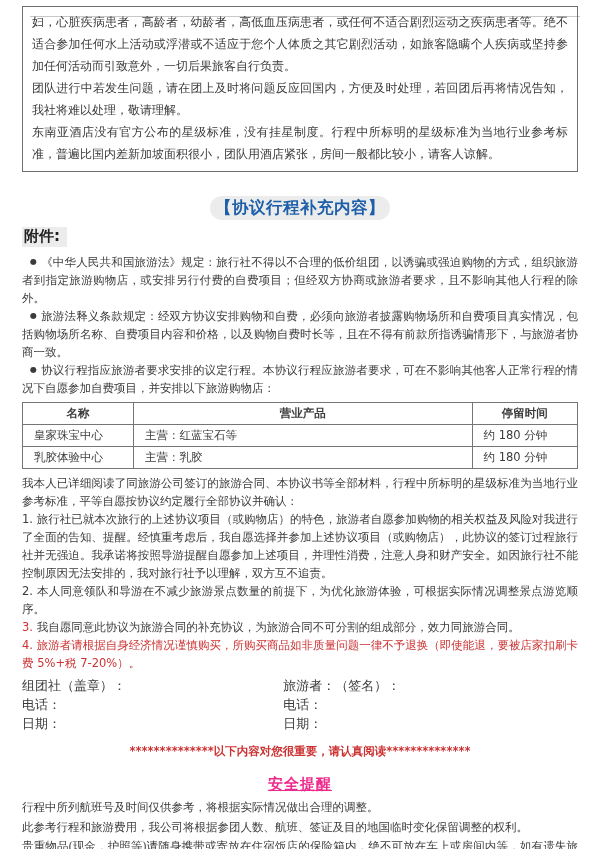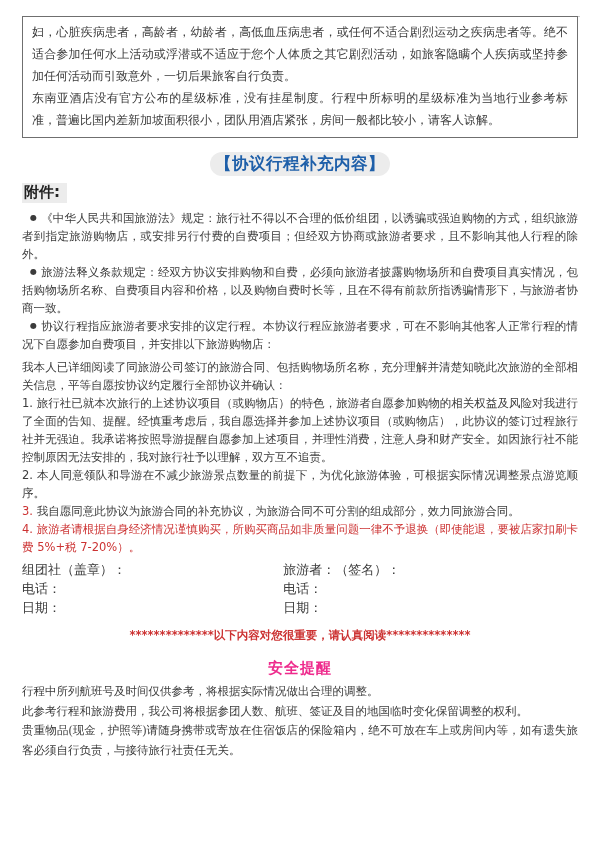--- a/index.html
+++ b/index.html
@@ -8,21 +8,21 @@
     height:849px; overflow:hidden; background:#ffffff;
     font-family:"DejaVu Sans","Liberation Sans",sans-serif;
     color:#3b3b3b;
   }
   .page { position:relative; width:600px; height:849px; padding:0 22px; }
 
   .top-rule { position:absolute; top:16px; left:30px; right:20px;
     border-top:1px solid #c8c8c8; }
 
   .notice-box {
-    position:relative; top:16px; border:1px solid #6f6f6f;
+    position:relative; top:6px; border:1px solid #6f6f6f;
     padding:4px 9px 6px 9px; font-size:12px; line-height:22px;
     text-align:justify;
   }
 
   .supp-title-wrap { margin-top:30px; text-align:center; }
   .supp-title {
     display:inline-block; background:#ececec; color:#1e5fa9;
     font-size:16.5px; font-weight:bold; padding:1px 5px; letter-spacing:0.5px;border-radius:12px;
   }
 
@@ -56,53 +56,75 @@
     margin-top:4px; display:grid; grid-template-columns:47% 53%;
     font-size:13px; line-height:19px;
   }
 
   .important-line {
     margin-top:11px; text-align:center; color:#cc3232; font-weight:bold;
     font-size:11.5px; line-height:14px;
   }
 
   .safety-title-wrap { margin-top:16px; text-align:center; }
-  .safety-title { color:#ee2b8d; font-size:15px; font-weight:bold; letter-spacing:1px; }
+  .safety-title { color:#ee2b8d; font-size:15px; font-weight:bold; letter-spacing:1px;text-decoration:underline; }
 
   .safety-paras { margin-top:4px; }
   .safety-para { font-size:11.5px; line-height:19.5px; text-align:justify;font-family:Liberation Serif, serif; }
 </style>
 </head>
 <body>
 
 <div class="page">
 
   <div class="top-rule"></div>
 
   <div class="notice-box">
     <div class="notice-para">妇，心脏疾病患者，高龄者，幼龄者，高低血压病患者，或任何不适合剧烈运动之疾病患者等。绝不适合参加任何水上活动或浮潜或不适应于您个人体质之其它剧烈活动，如旅客隐瞒个人疾病或坚持参加任何活动而引致意外，一切后果旅客自行负责。</div>
+    <div class="notice-para">团队进行中若发生问题，请在团上及时将问题反应回国内，方便及时处理，若回团后再将情况告知，我社将难以处理，敬请理解。</div>
     <div class="notice-para">东南亚酒店没有官方公布的星级标准，没有挂星制度。行程中所标明的星级标准为当地行业参考标准，普遍比国内差新加坡面积很小，团队用酒店紧张，房间一般都比较小，请客人谅解。</div>
   </div>
 
   <div class="supp-title-wrap">
     <span class="supp-title">【协议行程补充内容】</span>
   </div>
 
   <div class="attach-wrap">
     <span class="attach-label">附件:</span>
   </div>
 
   <div class="bullets">
     <div class="bullet-para"><span class="bullet-glyph">●</span><span>《中华人民共和国旅游法》规定：旅行社不得以不合理的低价组团，以诱骗或强迫购物的方式，组织旅游者到指定旅游购物店，或安排另行付费的自费项目；但经双方协商或旅游者要求，且不影响其他人行程的除外。</span></div>
     <div class="bullet-para"><span class="bullet-glyph">●</span><span>旅游法释义条款规定：经双方协议安排购物和自费，必须向旅游者披露购物场所和自费项目真实情况，包括购物场所名称、自费项目内容和价格，以及购物自费时长等，且在不得有前款所指诱骗情形下，与旅游者协商一致。</span></div>
     <div class="bullet-para"><span class="bullet-glyph">●</span><span>协议行程指应旅游者要求安排的议定行程。本协议行程应旅游者要求，可在不影响其他客人正常行程的情况下自愿参加自费项目，并安排以下旅游购物店：</span></div>
   </div>
 
+  <table class="shops">
+    <thead>
+      <tr>
+        <th class="col-name">名称</th>
+        <th class="col-prod">营业产品</th>
+        <th class="col-time">停留时间</th>
+      </tr>
+    </thead>
+    <tbody>
+      <tr>
+        <td>皇家珠宝中心</td>
+        <td>主营：红蓝宝石等</td>
+        <td>约 180 分钟</td>
+      </tr>
+      <tr>
+        <td>乳胶体验中心</td>
+        <td>主营：乳胶</td>
+        <td>约 180 分钟</td>
+      </tr>
+    </tbody>
+  </table>
 
-  <div class="confirm-intro">我本人已详细阅读了同旅游公司签订的旅游合同、包括购物场所名称，充分理解并清楚知晓此次旅游的全部相关信息，平等自愿按协议约定履行全部协议并确认：</div>
+  <div class="confirm-intro">我本人已详细阅读了同旅游公司签订的旅游合同、本协议书等全部材料，行程中所标明的星级标准为当地行业参考标准，平等自愿按协议约定履行全部协议并确认：</div>
 
   <div class="confirm-items">
     <div class="confirm-item"><span>1.</span> <span>旅行社已就本次旅行的上述协议项目（或购物店）的特色，旅游者自愿参加购物的相关权益及风险对我进行了全面的告知、提醒。经慎重考虑后，我自愿选择并参加上述协议项目（或购物店），此协议的签订过程旅行社并无强迫。我承诺将按照导游提醒自愿参加上述项目，并理性消费，注意人身和财产安全。如因旅行社不能控制原因无法安排的，我对旅行社予以理解，双方互不追责。</span></div>
     <div class="confirm-item"><span>2.</span> <span>本人同意领队和导游在不减少旅游景点数量的前提下，为优化旅游体验，可根据实际情况调整景点游览顺序。</span></div>
     <div class="confirm-item"><span class="num-red">3.</span> <span>我自愿同意此协议为旅游合同的补充协议，为旅游合同不可分割的组成部分，效力同旅游合同。</span></div>
     <div class="confirm-item item-red"><span>4.</span> <span>旅游者请根据自身经济情况谨慎购买，所购买商品如非质量问题一律不予退换（即使能退，要被店家扣刷卡费 5%+税 7-20%）。</span></div>
   </div>
 
   <div class="sign-grid">
     <div>组团社（盖章）：</div>

